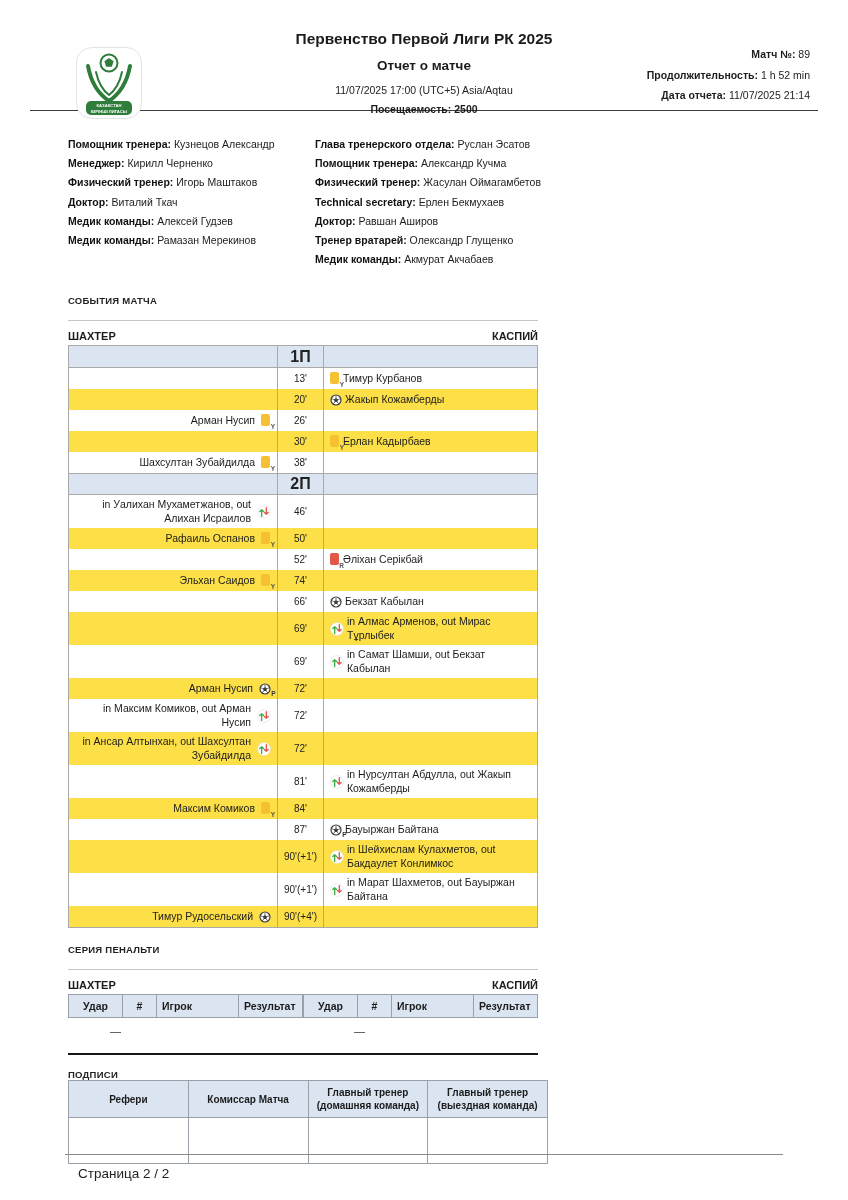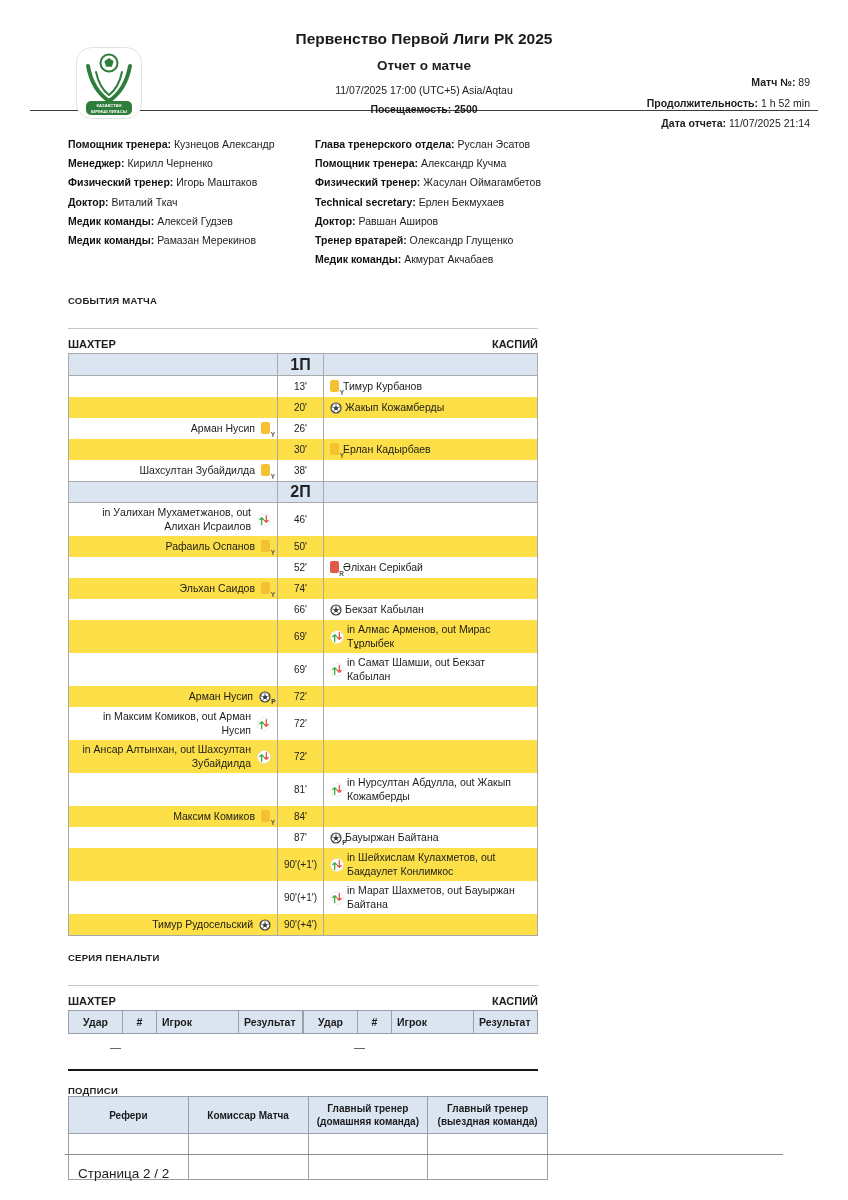--- a/index.html
+++ b/index.html
@@ -7,35 +7,35 @@
   body{font-family:"Liberation Sans",sans-serif;background:#fff;color:#1c1c1c;position:relative;overflow:hidden}
 
   
   .hdr{position:relative;padding-top:30px;height:96px}
   .logo{position:absolute;left:75px;top:46px;width:68px;height:74px}
   .hdr-center{text-align:center}
   .h-title{font-size:15.5px;font-weight:700}
   .h-sub{font-size:13.5px;font-weight:700;margin-top:10px}
   .h-date{font-size:10.5px;margin-top:11px;color:#222}
   .h-att{font-size:10.5px;margin-top:7px}
-  .hdr-right{position:absolute;top:72px;right:38px;text-align:right;font-size:10.5px;line-height:20.5px;white-space:nowrap}
+  .hdr-right{position:absolute;top:44px;right:38px;text-align:right;font-size:10.5px;line-height:20.5px;white-space:nowrap}
   .hdr-line{margin:14px 30px 0 30px;border-bottom:1.5px solid #3d3d3d}
 
   
   .staff{display:flex;margin:24px 0 0 68px;font-size:10.5px}
   .staff-col{width:247px}
   .staff-col.rightcol{width:auto}
   .staff-line{line-height:19.2px}
   .staff-line b{color:#111}
 
   
   .sec{margin-left:68px;width:470px}
   .sec-events{margin-top:26px}
   .sec-pen{margin-top:16px}
-  .sec-title{font-size:9.5px;font-weight:700;letter-spacing:.25px;color:#222;padding-bottom:22px;border-bottom:1px solid #c6c6c6}
+  .sec-title{font-size:9.5px;font-weight:700;letter-spacing:.25px;color:#222;padding-bottom:14px;border-bottom:1px solid #c6c6c6}
   .sec-title.noline{border-bottom:none;padding-bottom:0}
   .teams{display:flex;justify-content:space-between;font-size:11px;font-weight:700;margin-top:9px;margin-bottom:3px}
 
   
   .etable{border:1px solid #a9a9a9}
   .erow{display:flex;align-items:stretch;min-height:21px}
   .erow.g{background:#fde047}
   .erow.period{background:#dbe5f2;border-top:1px solid #a9a9a9;border-bottom:1px solid #a9a9a9;min-height:22px}
   .etable .erow:first-child{border-top:none}
   .ecell-l{width:209px;border-right:1px solid #a9a9a9;display:flex;justify-content:flex-end;align-items:center;text-align:right;padding:3px 6px;gap:6px;font-size:10.5px;line-height:13.5px}

